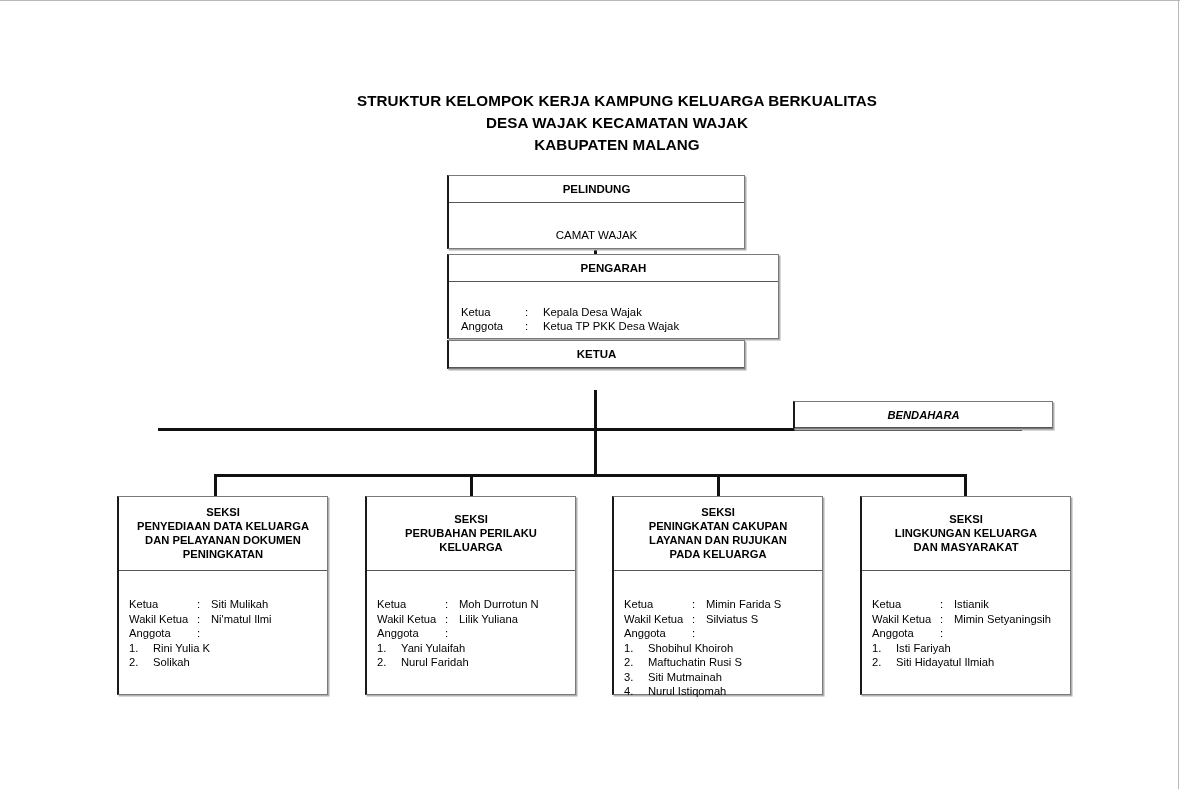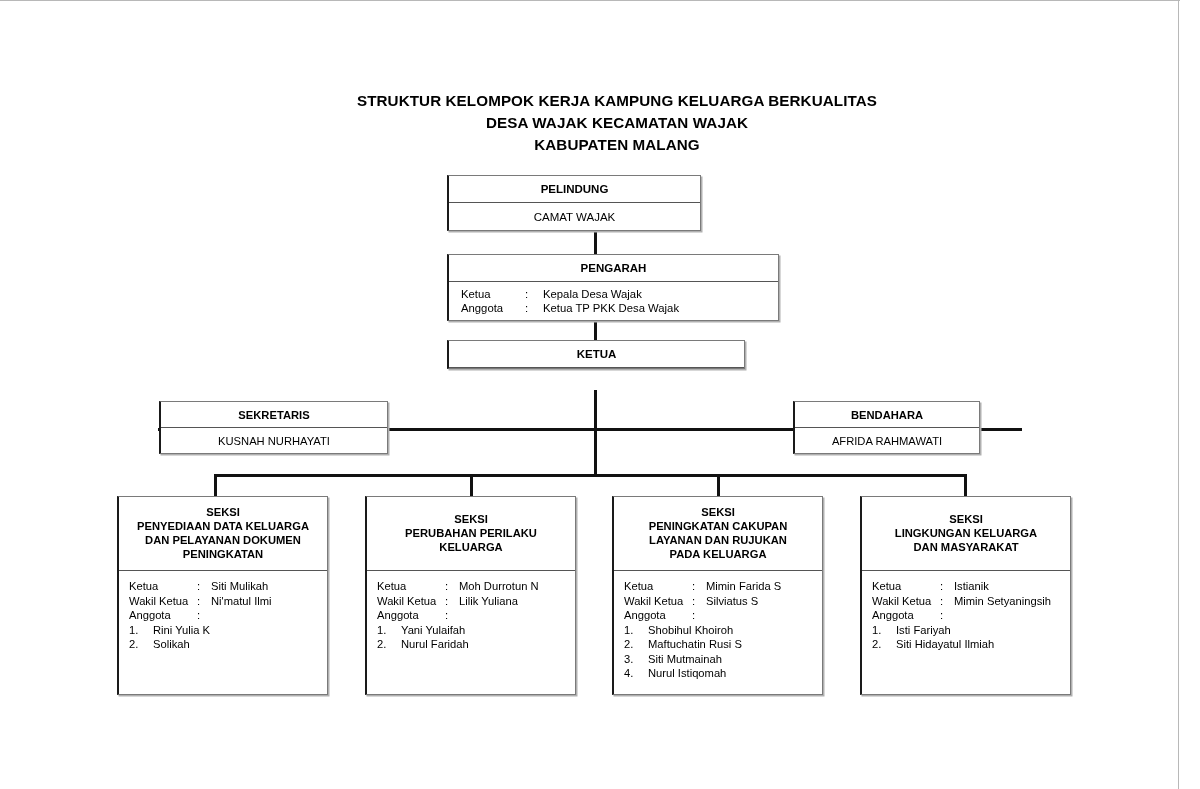--- a/index.html
+++ b/index.html
@@ -68,20 +68,21 @@
   .node-head {
     border-bottom: 1px solid #555;
     font-weight: bold;
     text-align: center;
     color: #000;
     box-sizing: border-box;
   }
   .node-body {
     box-sizing: border-box;
     color: #000;
+    margin-top: 18px;
   }
 
   
   .top-node .node-head {
     font-size: 11.5px;
     line-height: 13px;
     padding: 7px 4px 6px 4px;
   }
   .top-node .node-body {
     font-size: 11.5px;
@@ -166,21 +167,21 @@
 
   <div class="hline" style="left:158px; top:428px; width:864px;"></div>
 
   <div class="hline" style="left:214px; top:474px; width:753px;"></div>
 
   <div class="vline" style="left:214px; top:474px; height:22px;"></div>
   <div class="vline" style="left:470px; top:474px; height:22px;"></div>
   <div class="vline" style="left:717px; top:474px; height:22px;"></div>
   <div class="vline" style="left:964px; top:474px; height:22px;"></div>
 
-  <div class="node top-node" style="left:447px; top:175px; width:254px;">
+  <div class="node top-node" style="left:447px; top:175px; width:298px;">
     <div class="node-head">PELINDUNG</div>
     <div class="node-body">CAMAT WAJAK</div>
   </div>
 
   <div class="node top-node" style="left:447px; top:254px; width:332px;">
     <div class="node-head">PENGARAH</div>
     <div class="node-body kv-body">
       <div class="kv-row">
         <span class="kv-k">Ketua</span>
         <span class="kv-c">:</span>
@@ -191,28 +192,23 @@
         <span class="kv-c">:</span>
         <span class="kv-v">Ketua TP PKK Desa Wajak</span>
       </div>
     </div>
   </div>
 
   <div class="node top-node" style="left:447px; top:340px; width:298px;">
     <div class="node-head">KETUA</div>
   </div>
 
-  <div class="node side-node" style="left:159px; top:401px; width:229px;">
-    <div class="node-head">SEKRETARIS</div>
-    <div class="node-body">KUSNAH NURHAYATI</div>
-  </div>
-
-  <div class="node side-node" style="left:793px; top:401px; width:187px;">
+
+  <div class="node side-node" style="left:793px; top:401px; width:260px;font-style:italic;">
     <div class="node-head">BENDAHARA</div>
-    <div class="node-body">AFRIDA RAHMAWATI</div>
   </div>
 
   <div class="node seksi" style="left:117px; top:496px; width:211px; height:199px;">
     <div class="node-head">
       <div>SEKSI</div>
       <div>PENYEDIAAN DATA KELUARGA</div>
       <div>DAN PELAYANAN DOKUMEN</div>
       <div>PENINGKATAN</div>
     </div>
     <div class="node-body">

